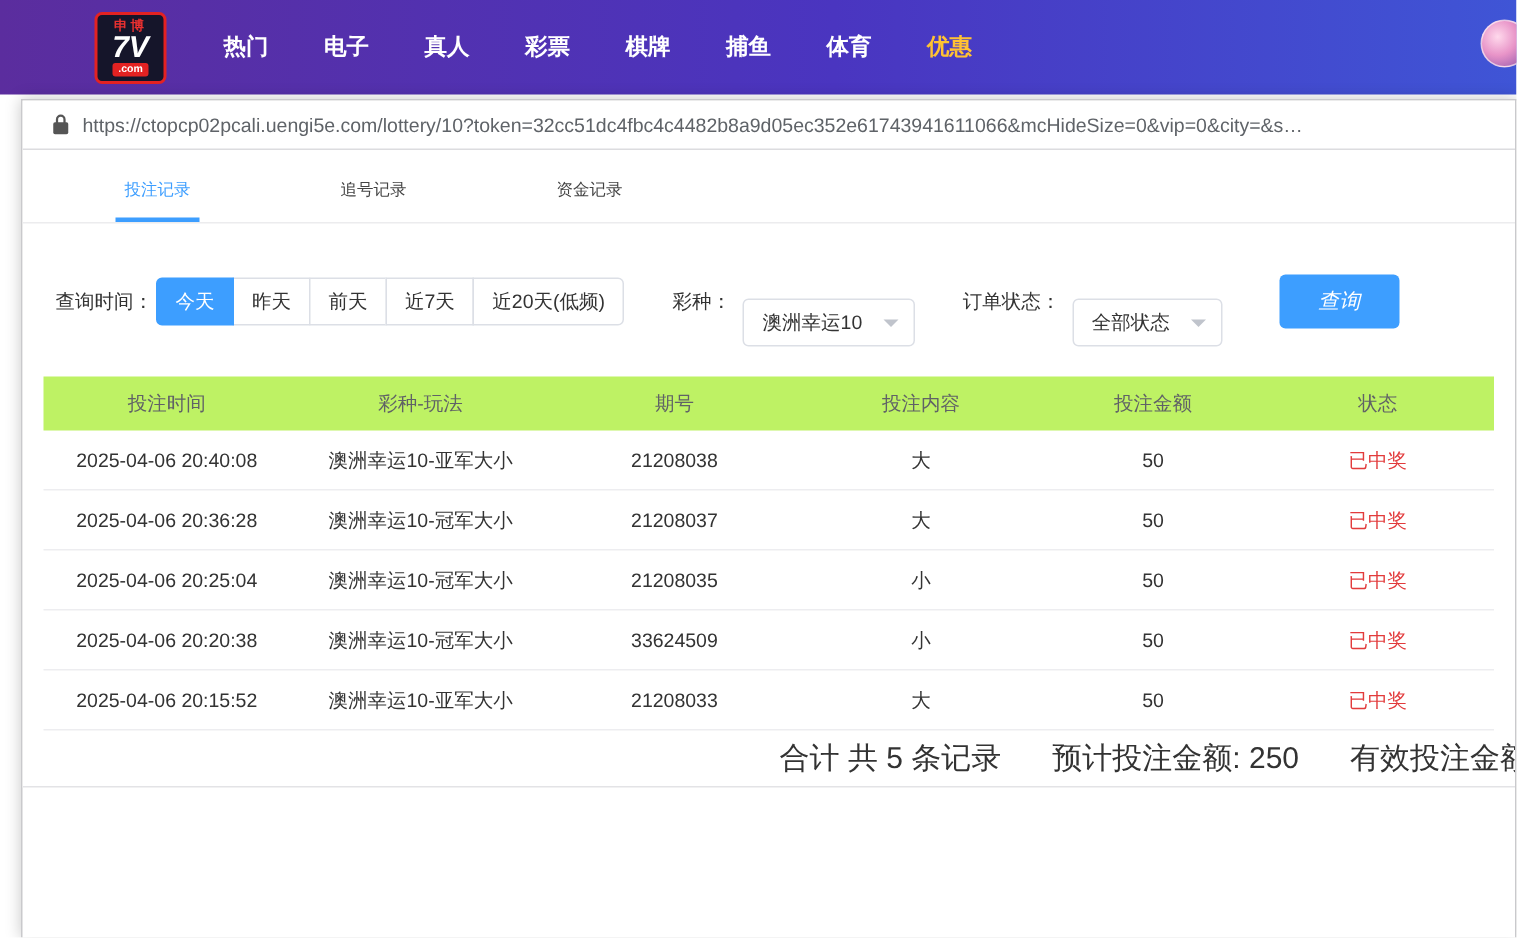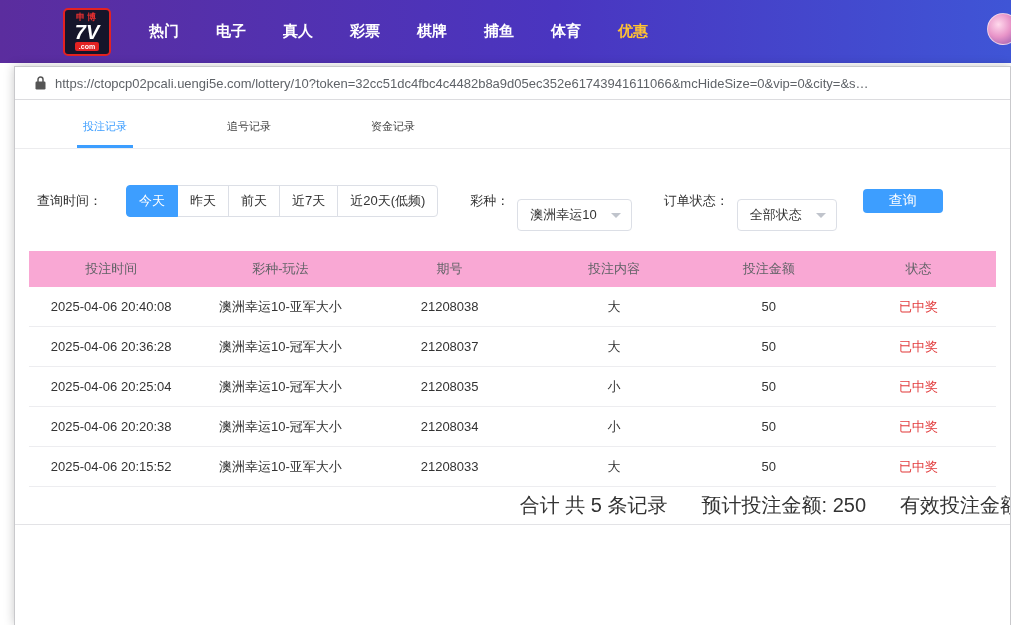--- a/index.html
+++ b/index.html
@@ -48,38 +48,38 @@
 
   
   .content { position:relative; background:#fff; }
   .tabs { display:flex; gap:48px; padding:13px 0 0 22px; border-bottom:1px solid #ececee; }
   .tab { font-size:11px; color:#444; padding:6px 6px 11px; cursor:pointer;
          border-bottom:3px solid transparent;margin-left:40px; }
   .tab.active { color:#3d9eff; border-bottom-color:#3d9eff; }
 
   .filters { display:flex; align-items:center; padding:22px 16px 20px 22px; }
   .flabel { font-size:13px; color:#333; white-space:nowrap; }
-  .btn-group { display:flex; margin-left:24px; }
+  .btn-group { display:flex; margin-left:2px; }
   .dbtn { height:32px; padding:0 12px; background:#fff; border:1px solid #dcdfe6;
           font-size:13px; color:#333; cursor:pointer; margin-left:-1px; white-space:nowrap; }
   .dbtn:first-child { border-radius:4px 0 0 4px; margin-left:0; }
   .dbtn:last-child { border-radius:0 4px 4px 0; }
   .dbtn.active { background:#3d9eff; border-color:#3d9eff; color:#fff; position:relative; z-index:1; }
   .gap-lg { margin-left:32px; }
   .select { height:32px; border:1px solid #dcdfe6; border-radius:4px; background:#fff;
             display:flex; align-items:center; padding:0 10px 0 12px; margin-left:8px;
             font-size:13px; color:#333; cursor:pointer; white-space:nowrap;margin-top:28px; }
   .chev { width:0; height:0; border-left:5px solid transparent; border-right:5px solid transparent;
           border-top:5px solid #c0c4cc; margin-left:14px; }
-  .query-btn { height:24px; padding:0 26px; margin-left:26px; background:#3d9eff; color:#fff;
-               border:none; border-radius:4px; font-size:14px; cursor:pointer; }
+  .query-btn { height:36px; padding:0 26px; margin-left:38px; background:#3d9eff; color:#fff;
+               border:none; border-radius:4px; font-size:14px; cursor:pointer;font-style:italic; }
 
   .table { margin:0 14px; }
   .thead, .trow { display:grid; grid-template-columns:17% 18% 17% 17% 15% 16%; align-items:center; }
-  .thead { height:36px; background:#f9a8d4; }
+  .thead { height:36px; background:#bef264; }
   .th { font-size:13px; color:#606266; text-align:center; }
   .trow { height:40px; border-bottom:1px solid #ededf0; }
   .td { font-size:13px; color:#333; text-align:center; white-space:nowrap; }
   .td.status { color:#e23b3c; }
 
   .summary { height:38px; display:flex; align-items:center; justify-content:flex-end;
              gap:34px; border-bottom:1px solid #e3e3e6; font-size:20px; color:#333;
              white-space:nowrap; }
   .summary .off { margin-right:-10px; }
 </style>
@@ -180,21 +180,21 @@
           <div class="td">2025-04-06 20:25:04</div>
           <div class="td">澳洲幸运10-冠军大小</div>
           <div class="td">21208035</div>
           <div class="td">小</div>
           <div class="td">50</div>
           <div class="td status">已中奖</div>
         </div>
         <div class="trow">
           <div class="td">2025-04-06 20:20:38</div>
           <div class="td">澳洲幸运10-冠军大小</div>
-          <div class="td">21208034</div>
+          <div class="td">33624509</div>
           <div class="td">小</div>
           <div class="td">50</div>
           <div class="td status">已中奖</div>
         </div>
         <div class="trow">
           <div class="td">2025-04-06 20:15:52</div>
           <div class="td">澳洲幸运10-亚军大小</div>
           <div class="td">21208033</div>
           <div class="td">大</div>
           <div class="td">50</div>

